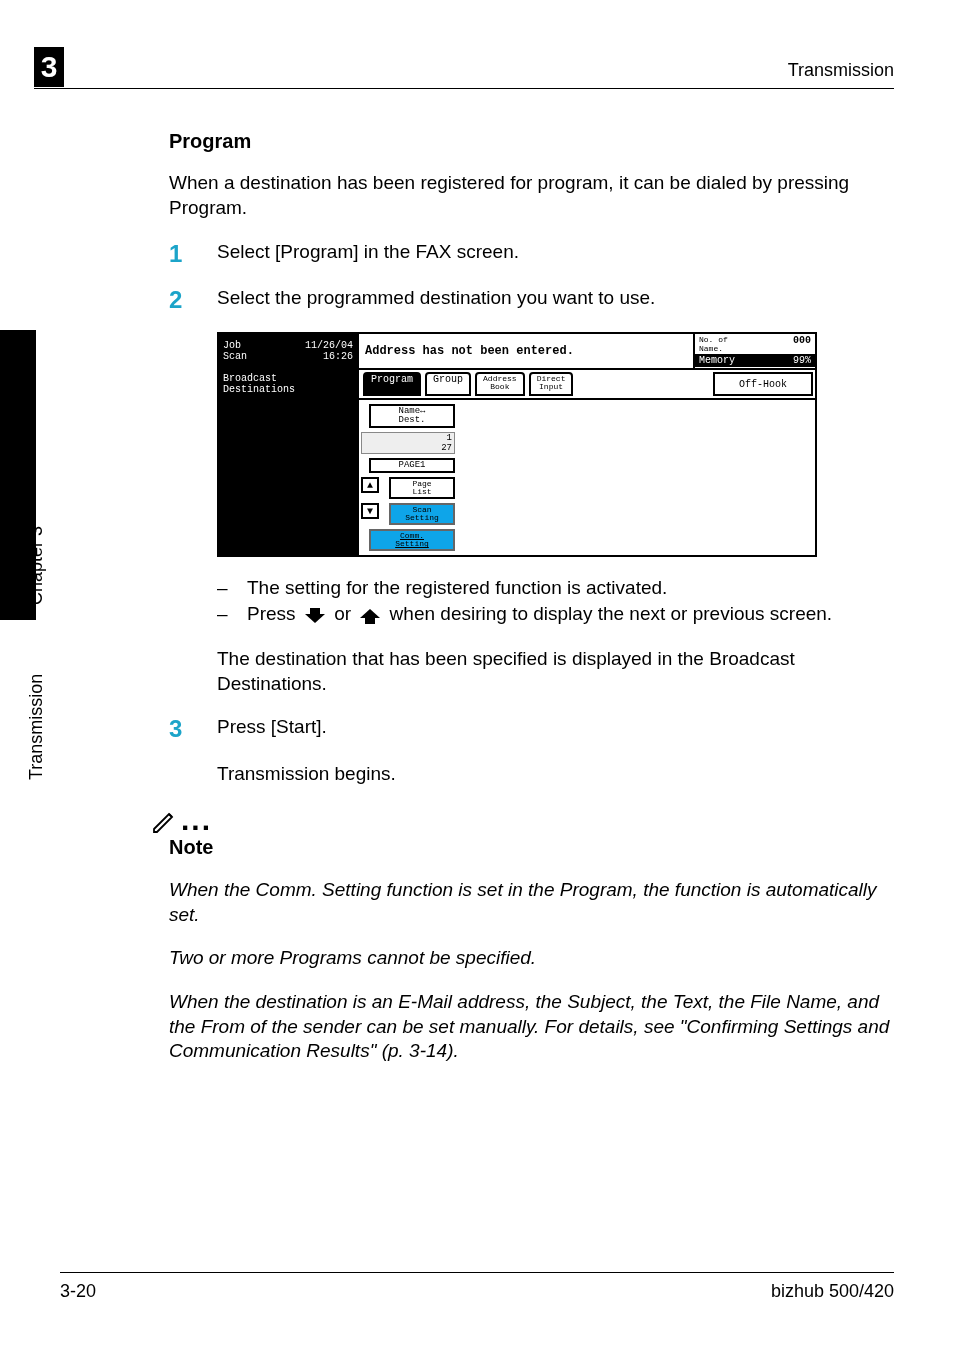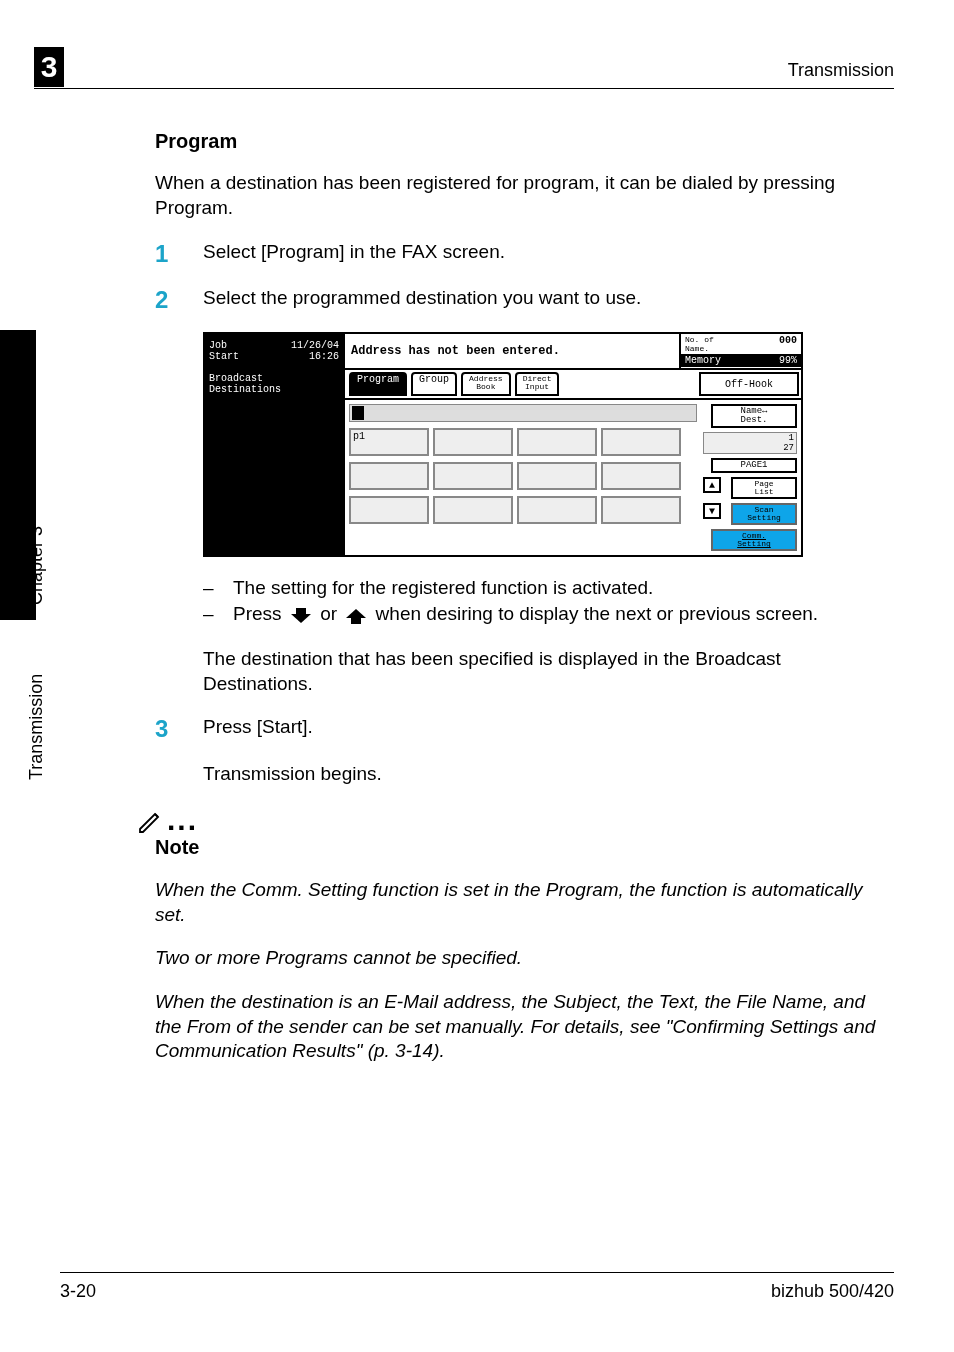--- a/index.html
+++ b/index.html
@@ -52,21 +52,21 @@
     position: absolute;
     transform: rotate(-90deg);
     transform-origin: left top;
     font-size: 18px;
     white-space: nowrap;
   }
   .side-text.chapter { left: 26px; top: 605px; }
   .side-text.trans { left: 26px; top: 780px; color: #000; }
   .content {
     position: absolute;
-    left: 155px;
+    left: 169px;
     top: 120px;
     width: 740px;
   }
   .h2 { font-weight: bold; font-size: 20px; margin: 10px 0 18px 0; }
   .para { font-size: 19px; line-height: 1.3; margin: 16px 0 20px 0; }
   .step { display: flex; align-items: flex-start; margin-bottom: 18px; }
   .step-num { font-size: 24px; font-weight: bold; width: 48px; color: #007a99; }
   .step-num.n1 { color: #1ca4c9; }
   .step-num.n2 { color: #1ca4c9; }
   .step-num.n3 { color: #1ca4c9; }
@@ -181,21 +181,21 @@
   <div class="step">
     <div class="step-num n2">2</div>
     <div class="step-body">Select the programmed destination you want to use.</div>
   </div>
 
   <div class="lcd">
     <div class="lcd-top">
       <div class="lcd-job">
         <div class="row1">
           <span style="white-space:pre;">Job
-Start</span>
+Scan</span>
           <span style="white-space:pre; text-align:right;">11/26/04
 16:26</span>
         </div>
       </div>
       <div class="lcd-addr">Address has not been entered.</div>
       <div class="lcd-topright">
         <div class="r">
           <span style="white-space:pre; font-size:8px;">No. of
 Name.</span>
           <span style="font-weight:bold;">000</span>
@@ -214,43 +214,20 @@
         <div class="lcd-tab">Group</div>
         <div class="lcd-tab small" style="white-space:pre;">Address
 Book</div>
         <div class="lcd-tab small" style="white-space:pre;">Direct
 Input</div>
       </div>
       <div class="lcd-offhook">Off-Hook</div>
     </div>
     <div class="lcd-body">
       <div class="lcd-left"></div>
-      <div class="lcd-center">
-        <div class="lcd-searchbar">
-            <div class="cursor"></div>
-          </div>
-        <div class="lcd-grid-row">
-          <div class="lcd-cell">p1</div>
-          <div class="lcd-cell"></div>
-          <div class="lcd-cell"></div>
-          <div class="lcd-cell"></div>
-        </div>
-        <div class="lcd-grid-row">
-          <div class="lcd-cell"></div>
-          <div class="lcd-cell"></div>
-          <div class="lcd-cell"></div>
-          <div class="lcd-cell"></div>
-        </div>
-        <div class="lcd-grid-row">
-          <div class="lcd-cell"></div>
-          <div class="lcd-cell"></div>
-          <div class="lcd-cell"></div>
-          <div class="lcd-cell"></div>
-        </div>
-      </div>
       <div class="lcd-right">
         <div class="lcd-rbtn" style="white-space:pre;">Name↔
 Dest.</div>
         <div class="lcd-pagecount" style="white-space:pre;">1
 27</div>
         <div class="lcd-rbtn">PAGE1</div>
         <div class="lcd-scroll-row">
           <div class="lcd-arrowbtn">▲</div>
           <div class="lcd-rbtn" style="white-space:pre; font-size:8px;">Page
 List</div>

